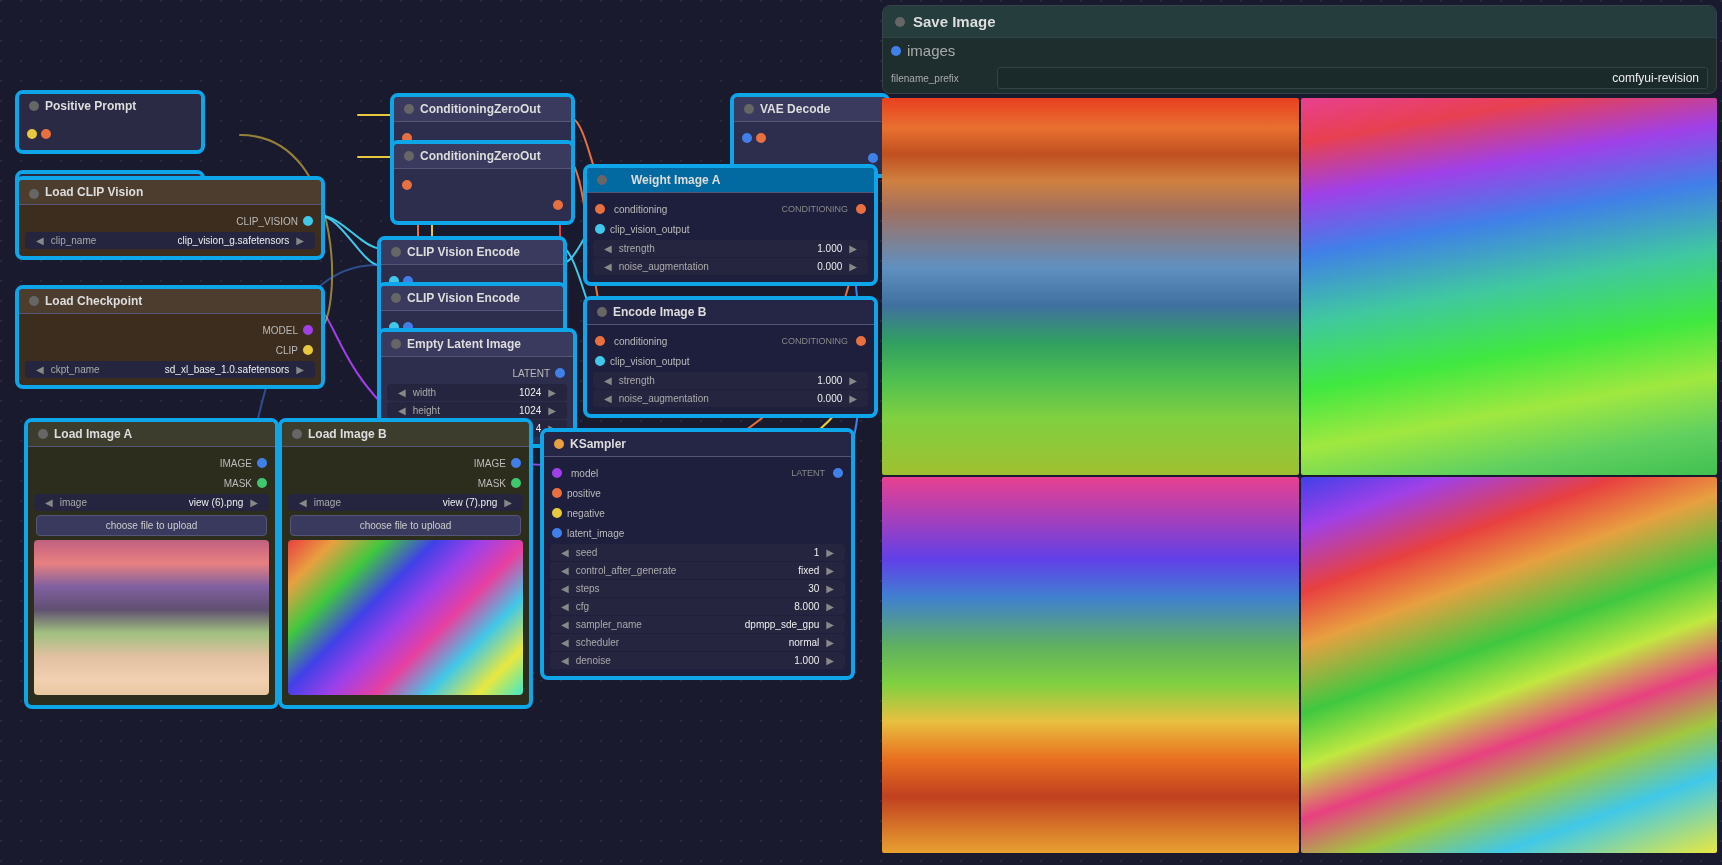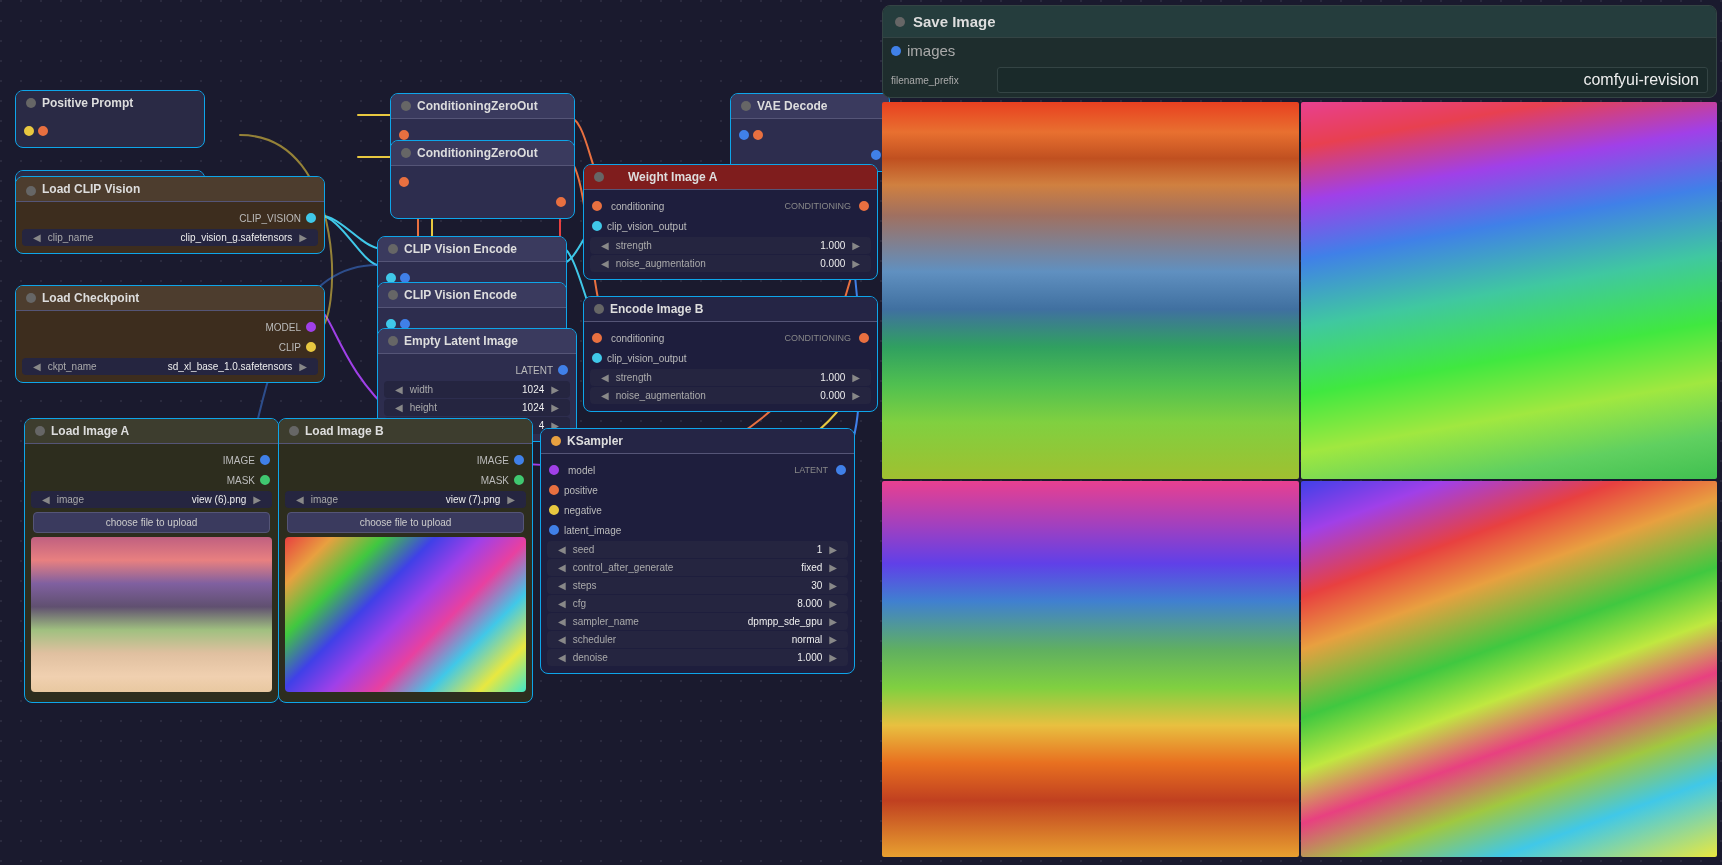--- a/index.html
+++ b/index.html
@@ -21,21 +21,21 @@
       top: 0; left: 0;
       width: 880px;
       height: 865px;
     }
 
     
     .node {
       position: absolute;
       border-radius: 8px;
       background: #2d2d4e;
-      border: 1px solid #0ea5e9;
+      border: 4px solid #0ea5e9;
       min-width: 160px;
       overflow: hidden;
     }
 
     .node-header {
       padding: 5px 10px;
       font-size: 12px;
       font-weight: 600;
       color: #ddd;
       display: flex;
@@ -396,21 +396,21 @@
         <div class="port-dot blue"></div>
         <div class="port-dot orange" style="margin-left:4px;"></div>
       </div>
       <div class="port-row output">
         <div class="port-dot blue"></div>
       </div>
     </div>
   </div>
 
   <div class="node" style="left: 583px; top: 164px; width: 295px; background:#1e1e3d;">
-    <div class="node-header" style="background:#7f1d1d;gap:24px;">
+    <div class="node-header" style="background:#0369a1;gap:24px;">
       <div class="dot" style="background:#666;"></div>
       <span>Weight Image A</span>
     </div>
     <div class="node-body">
       <div class="port-row" style="justify-content:space-between;">
         <div style="display:flex;align-items:center;gap:4px;">
           <div class="port-dot orange"></div>
           <span class="port-label">conditioning</span>
         </div>
         <div style="display:flex;align-items:center;gap:4px;">
@@ -606,21 +606,21 @@
     <div style="display:flex;align-items:center;gap:8px;padding:7px 12px;background:#253d3d;border-bottom:1px solid #344444;">
       <div style="width:10px;height:10px;border-radius:50%;background:#666;"></div>
       <span style="font-size:15px;font-weight:600;color:#ddd;text-align:center;">Save Image</span>
     </div>
     <div style="padding:4px 8px;display:flex;align-items:center;gap:6px;">
       <div style="width:10px;height:10px;border-radius:50%;background:#4080e8;flex-shrink:0;"></div>
       <span style="font-size:15px;color:#aaa;">images</span>
     </div>
     <div style="display:flex;align-items:center;padding:4px 8px;gap:6px;">
       <span style="font-size:10px;color:#aaa;min-width:100px;">filename_prefix</span>
-      <div style="flex:1;background:#1a2a2a;border:1px solid #344444;color:#eee;padding:3px 8px;border-radius:3px;font-size:16px;text-align:right;">comfyui-revision</div>
+      <div style="flex:1;background:#1a2a2a;border:1px solid #344444;color:#eee;padding:3px 8px;border-radius:3px;font-size:12px;text-align:right;">comfyui-revision</div>
     </div>
   </div>
 
   <div style="display:grid;grid-template-columns:1fr 1fr;grid-template-rows:1fr 1fr;gap:2px;width:835px;height:755px;">
 
     <div style="overflow:hidden;border-radius:2px;">
       <div style="width:100%;height:100%;background:linear-gradient(180deg,#e84020 0%,#e87030 8%,#c05020 15%,#d08040 22%,#a07060 30%,#6090c0 45%,#4070a0 55%,#30a060 65%,#50c050 75%,#80d040 85%,#a0c030 100%);"></div>
     </div>
 
     <div style="overflow:hidden;border-radius:2px;">

